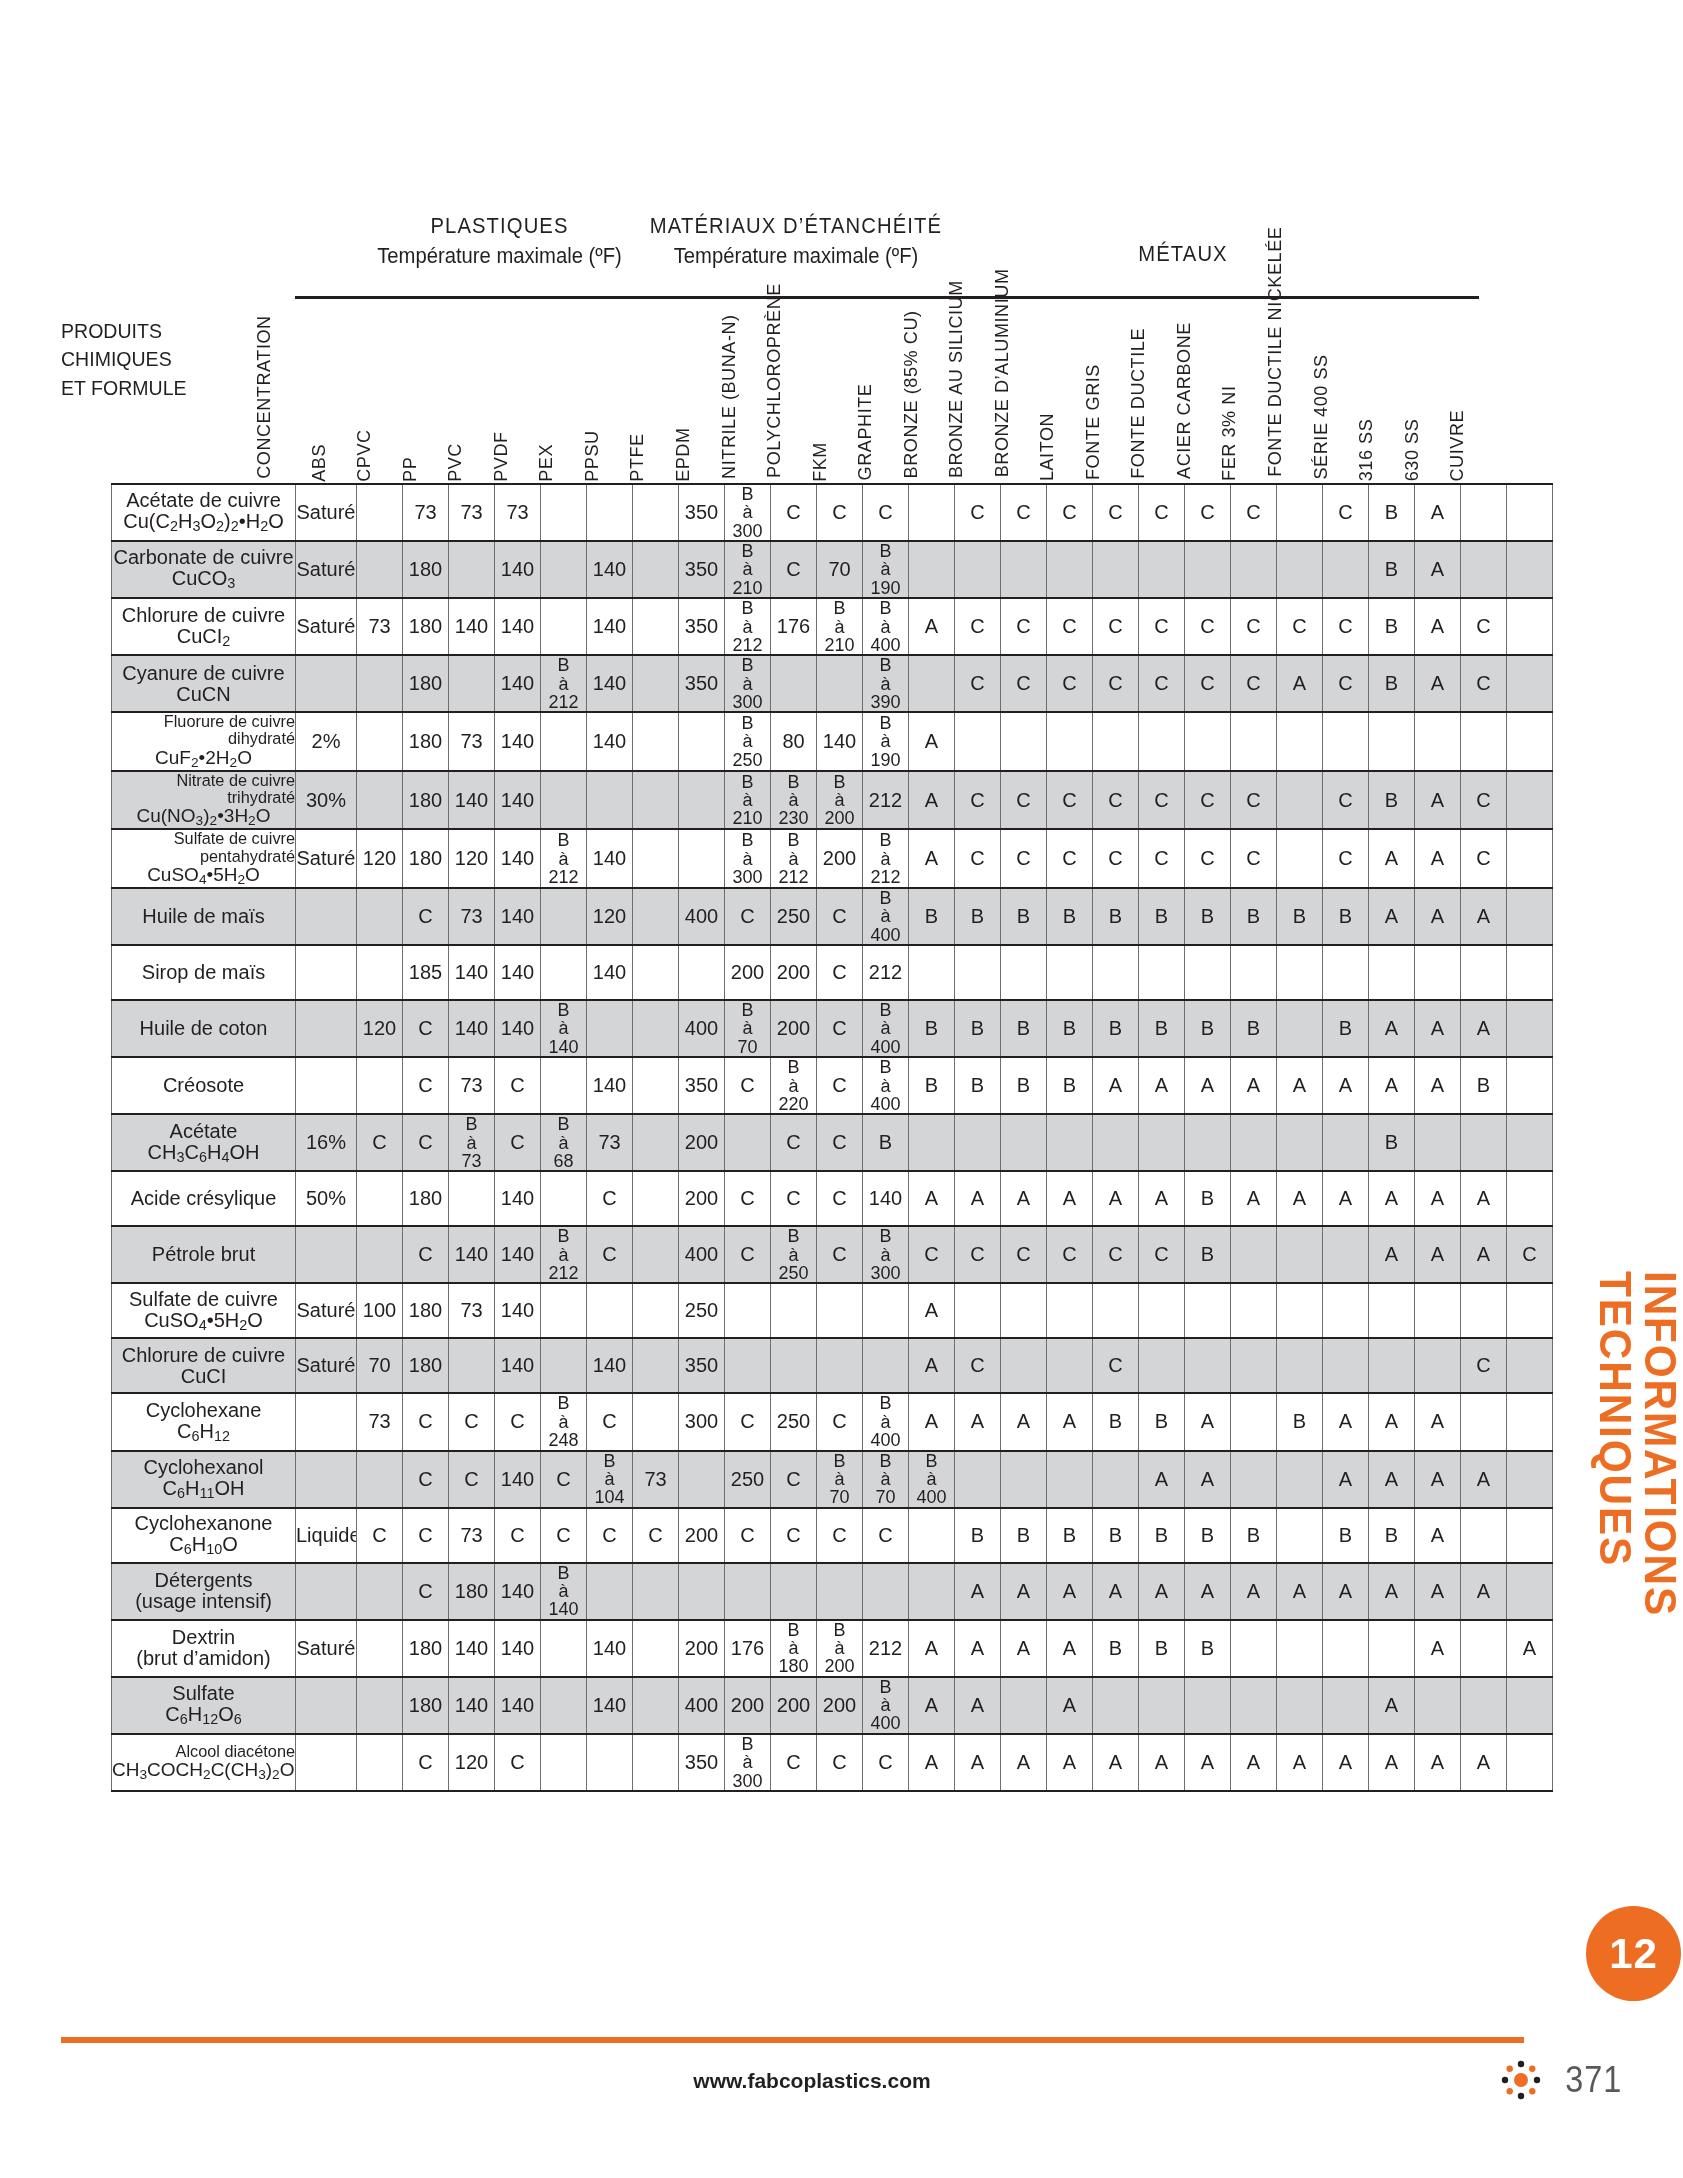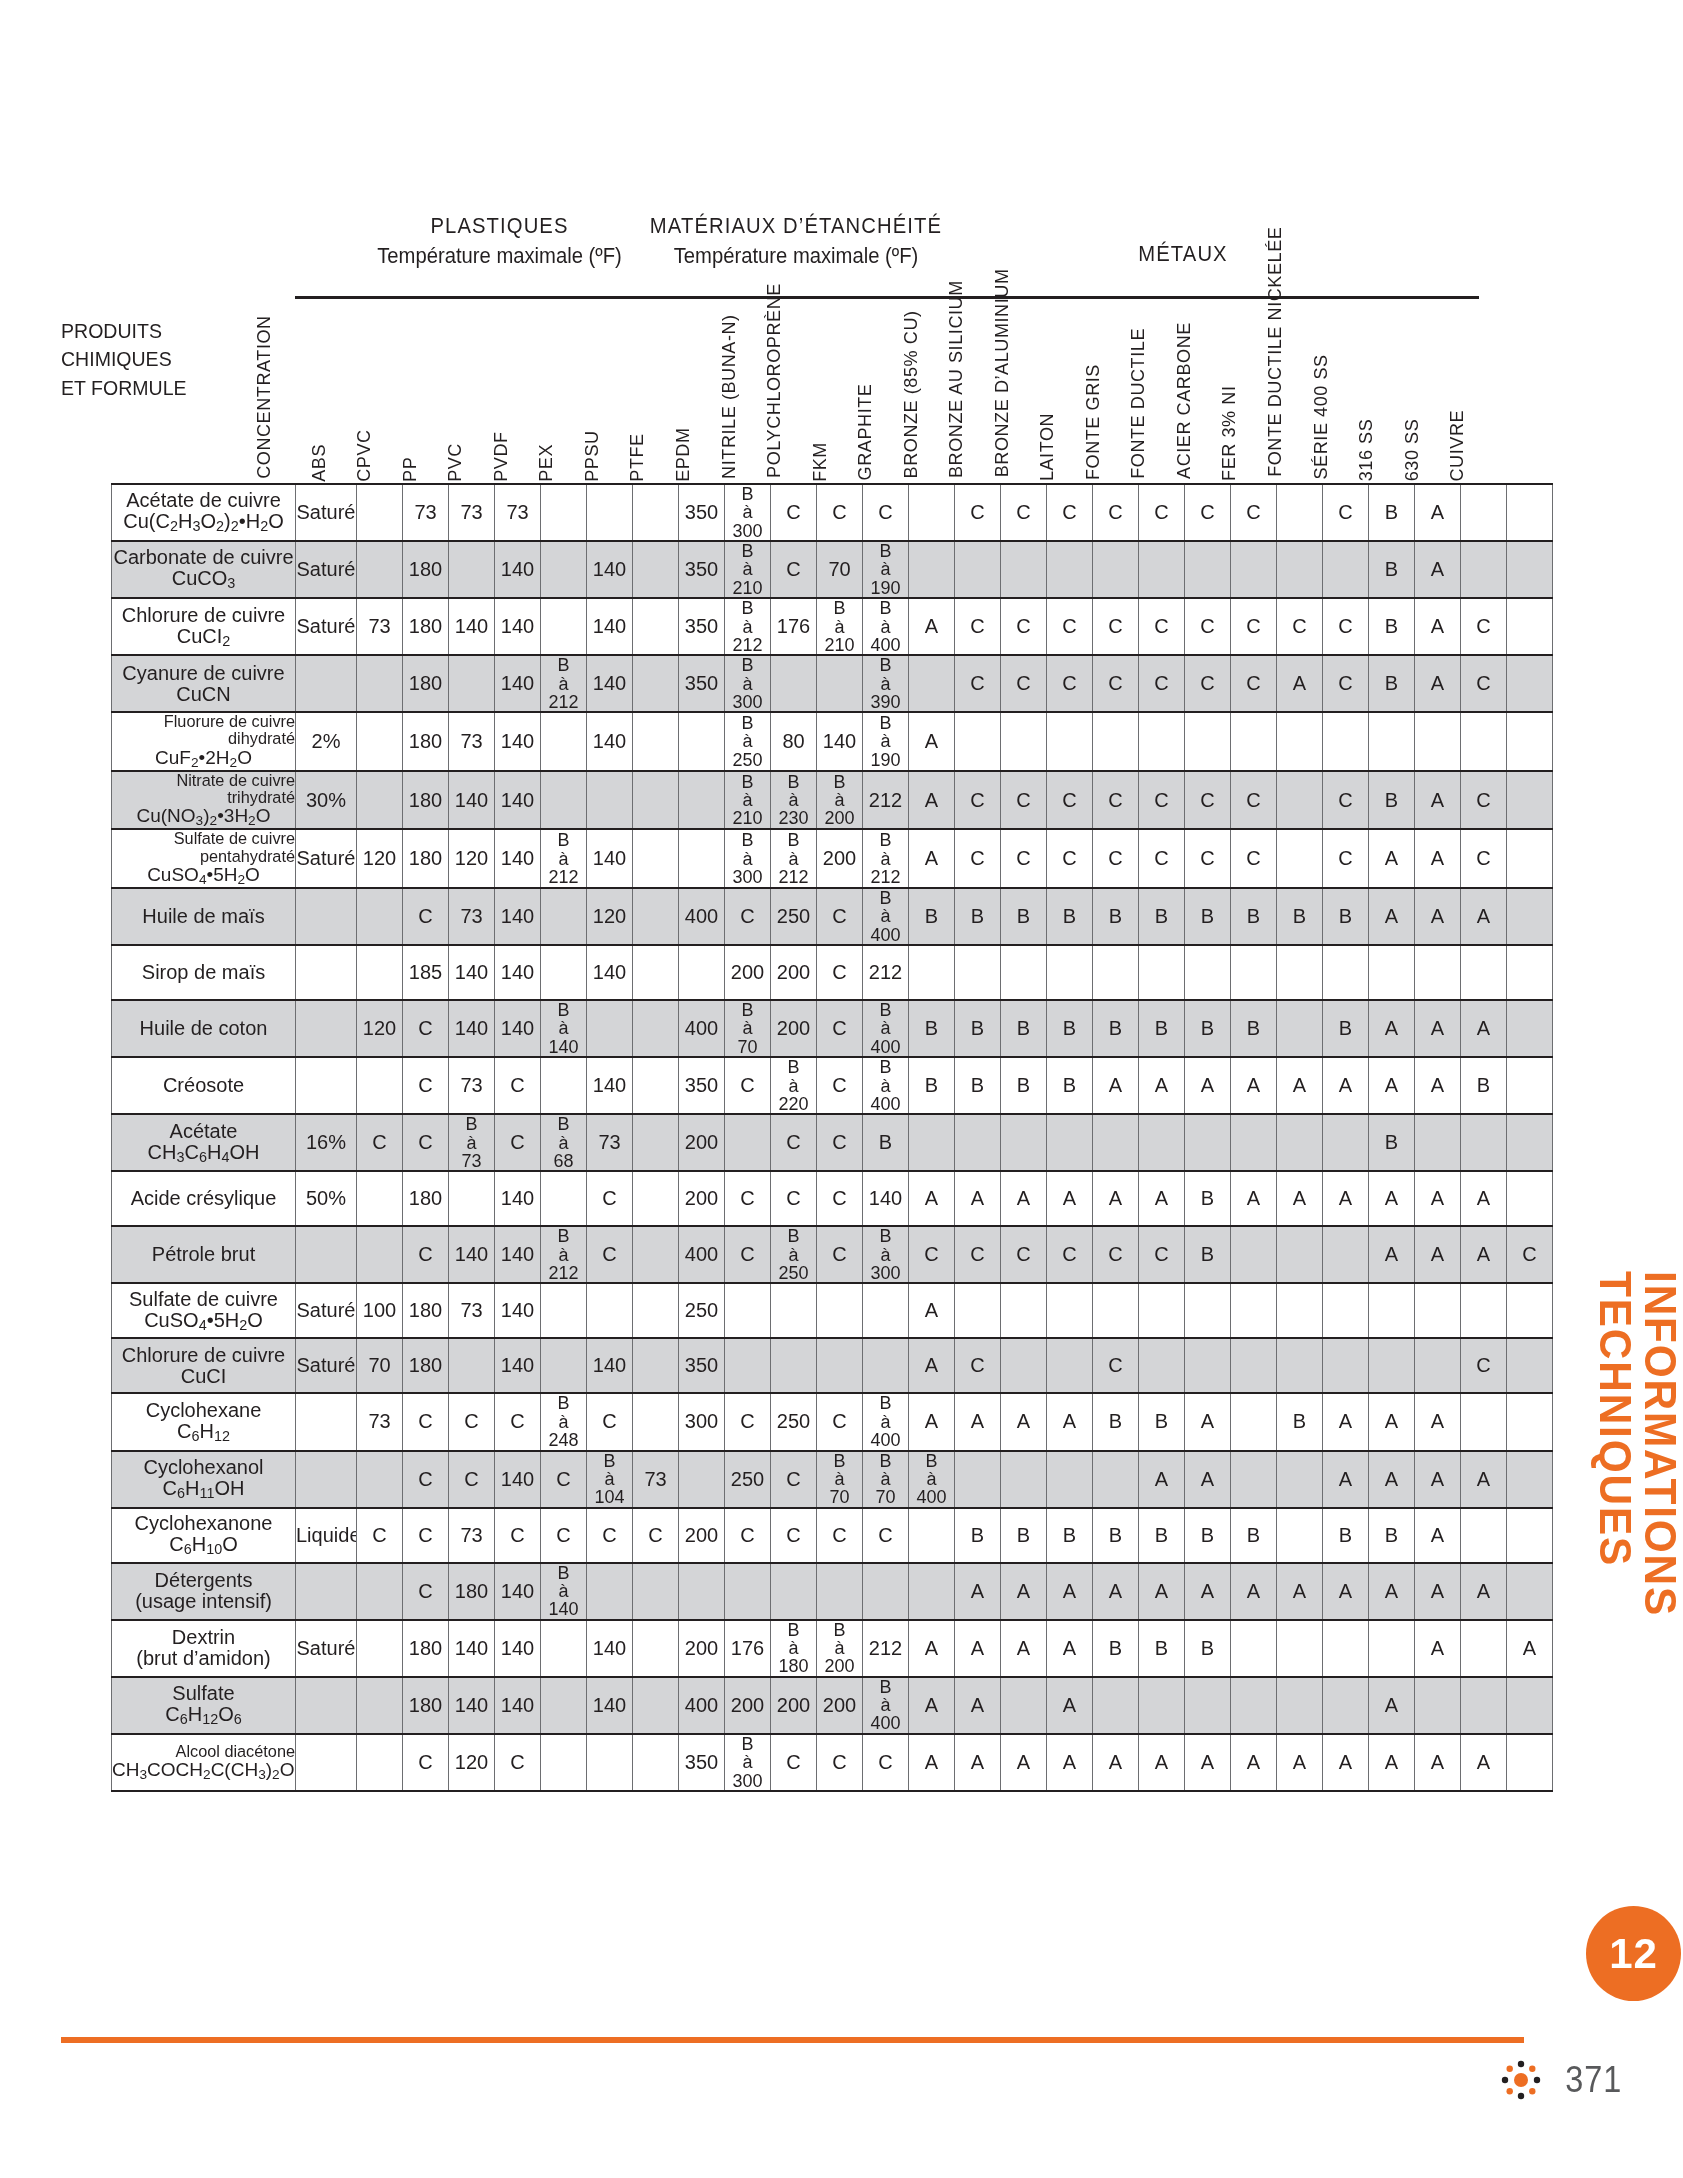--- a/index.html
+++ b/index.html
@@ -1246,20 +1246,21 @@
   </div>
 
   <div id="side-tab-wrap">
     <div class="vert-tab-text">INFORMATIONS TECHNIQUES</div>
   </div>
   <div id="chapter-badge">
     <span>12</span>
   </div>
 
   <div id="footer-rule"></div>
+  <div id="footer-url">www.fabcoplastics.com</div>
   <div id="footer-logo">
     <svg viewBox="0 0 46 46" width="46" height="46" aria-hidden="true">
       <circle cx="23" cy="23" r="7" fill="#ED6E23"></circle>
       <circle cx="23" cy="7" r="3.2" fill="#231f20"></circle>
       <circle cx="34.3" cy="11.7" r="3.2" fill="#ED6E23"></circle>
       <circle cx="39" cy="23" r="3.2" fill="#231f20"></circle>
       <circle cx="34.3" cy="34.3" r="3.2" fill="#ED6E23"></circle>
       <circle cx="23" cy="39" r="3.2" fill="#231f20"></circle>
       <circle cx="11.7" cy="34.3" r="3.2" fill="#ED6E23"></circle>
       <circle cx="7" cy="23" r="3.2" fill="#231f20"></circle>

